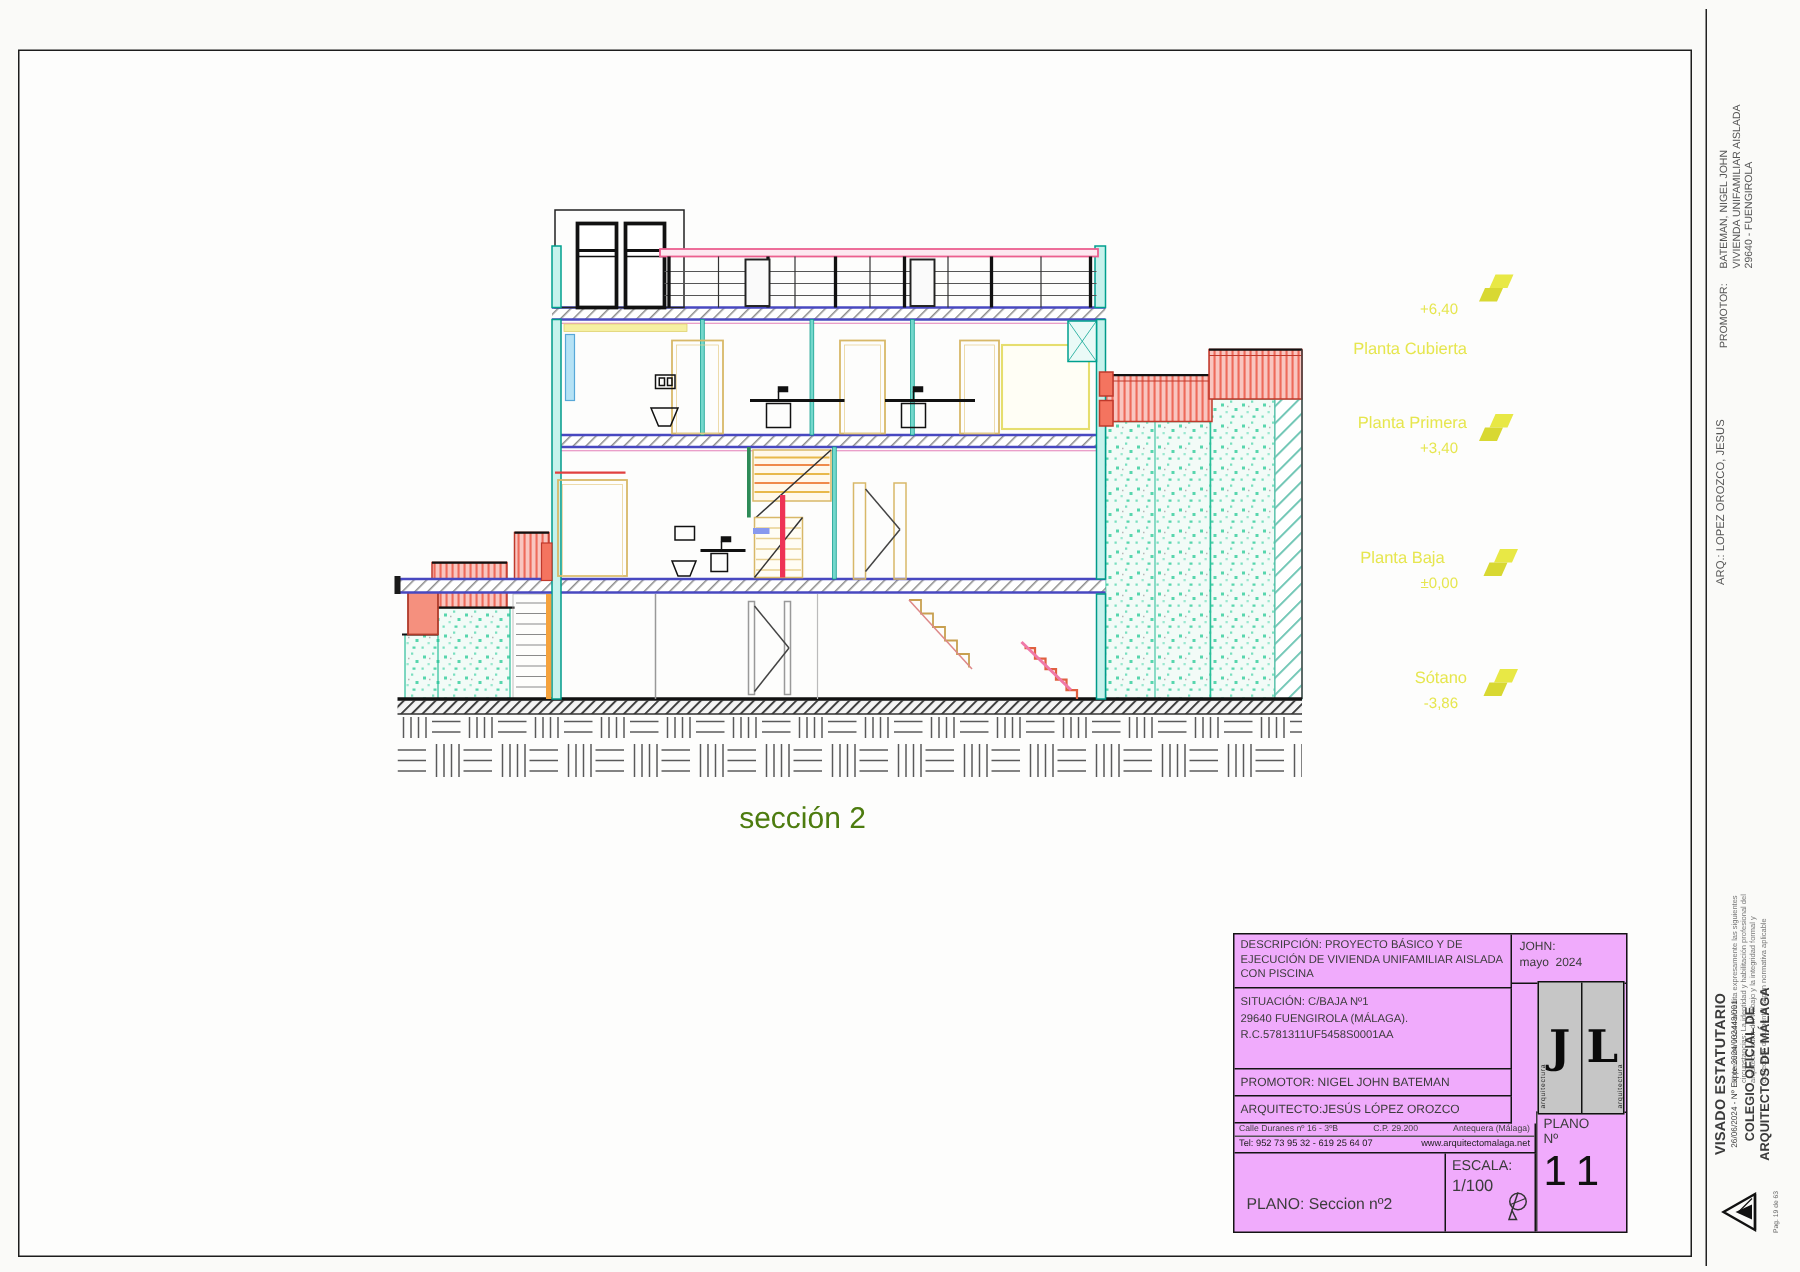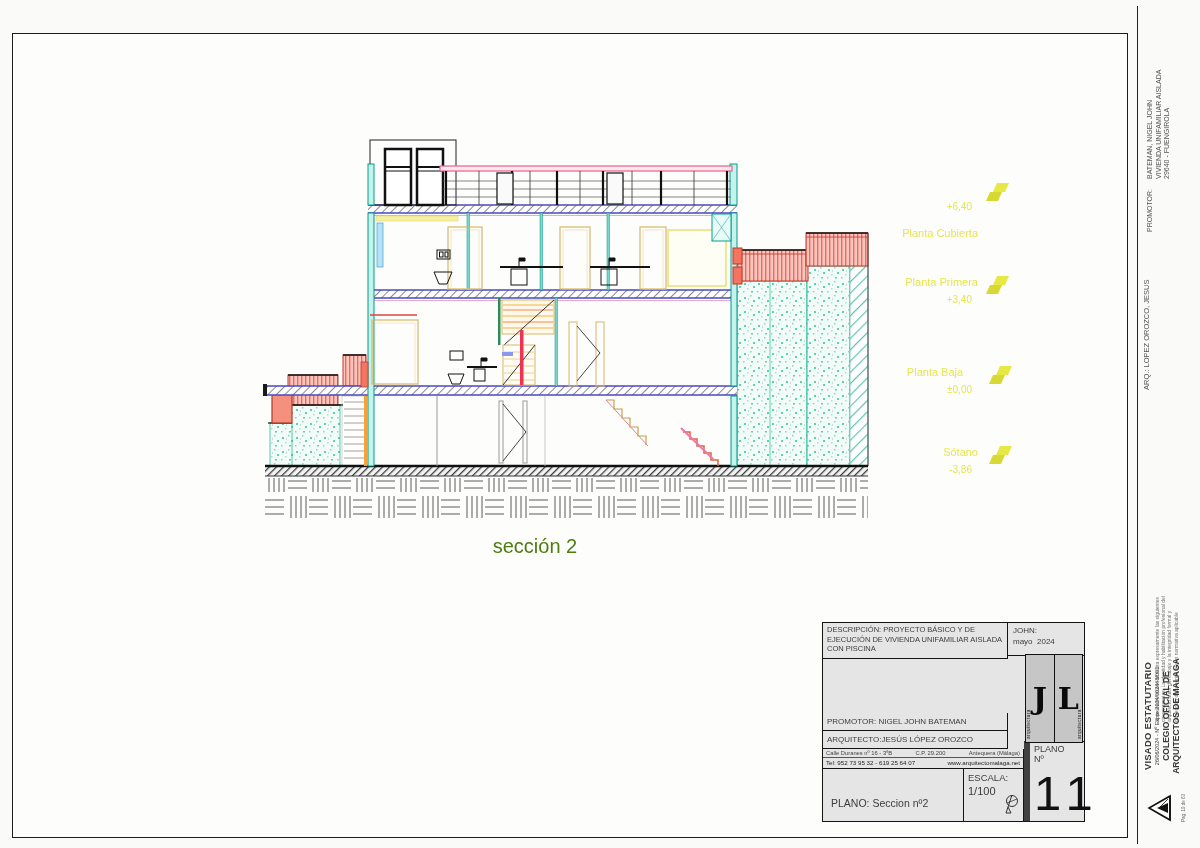--- a/index.html
+++ b/index.html
@@ -25,41 +25,41 @@
   #sb-promotor{left:1146px;top:232px;display:flex;gap:10px;font-size:7px;line-height:8.5px;}
   #sb-arq{left:1142px;top:390px;font-size:7.5px;color:#555;}
   #sb-note{left:1154px;top:722px;font-size:5px;line-height:6.2px;color:#777;}
   #sb-visado{left:1142px;top:792px;width:152px;text-align:center;color:#3a3a3a;}
   #sb-visado .t1{font-size:9.5px;font-weight:bold;letter-spacing:.2px;}
   #sb-visado .t2{font-size:5.5px;margin:1px 0;}
   #sb-visado .t3,#sb-visado .t4{font-size:8.5px;font-weight:bold;}
   #sb-page{left:1181px;top:822px;font-size:4.5px;color:#666;}
   #coa-logo{left:1146px;top:793px;width:26px;height:30px;}
   
-  #tb{left:822px;top:622px;width:261px;height:198px;border:1.6px solid #141414;background:#e5e5e5;color:#3c3c3c;}
+  #tb{left:822px;top:622px;width:261px;height:198px;border:1.6px solid #141414;background:#f0abfc;color:#3c3c3c;}
   #tb .cell{position:absolute;box-sizing:border-box;}
   #tb .bR{border-right:1px solid #141414;} #tb .bB{border-bottom:1px solid #141414;}
-  #tb .bL{border-left:6px solid #404040;} #tb .bT{border-top:1px solid #141414;}
+  #tb .bL{border-left:1px solid #404040;} #tb .bT{border-top:1px solid #141414;}
   #c-desc{left:0;top:0;width:185px;height:36px;padding:2px 4px;font-size:7.5px;line-height:9.5px;}
   #c-fecha{left:185px;top:0;width:76px;height:33px;padding:2px 5px;font-size:8px;line-height:11px;}
   #c-fecha .val{white-space:pre;}
   #c-sit{left:0;top:36px;width:185px;height:54px;padding:3px 4px;font-size:7.5px;line-height:11px;}
   #c-prom{left:0;top:90px;width:185px;height:18px;padding:4px 4px 0;font-size:8px;}
   #c-arq{left:0;top:108px;width:185px;height:18px;padding:4px 4px 0;font-size:8px;}
   #c-addr{left:0;top:126px;width:201px;height:20px;font-size:5.8px;color:#444;}
   #c-addr .l1{display:flex;justify-content:space-between;padding:1px 3px;border-bottom:.6px solid #555;}
   #c-addr .l2{display:flex;justify-content:space-between;padding:1px 3px;font-size:6.2px;color:#222;}
   #c-plano{left:0;top:146px;width:141px;height:52px;}
   #c-plano .t{position:absolute;left:8px;bottom:12px;font-size:10.5px;}
   #c-escala{left:141px;top:146px;width:60px;height:52px;padding:3px 4px;font-size:9.5px;}
   #c-escala .v{font-size:11px;margin-top:2px;}
   #c-escala svg{position:absolute;right:3px;bottom:4px;}
   #c-num{left:201px;top:118px;width:60px;height:80px;padding:2px 4px;}
   #c-num .lab{font-size:9px;line-height:10px;}
-  #c-num .big{font-size:49px;letter-spacing:8px;margin-top:1px;color:#111;}
+  #c-num .big{font-size:28px;letter-spacing:8px;margin-top:1px;color:#111;}
   #jl-logo{left:202px;top:31px;width:58px;height:89px;background:#c6c6c6;border:1.2px solid #111;display:flex;}
   #jl-logo .half{flex:1;position:relative;display:flex;align-items:center;justify-content:center;}
   #jl-logo .half.l{border-right:1px solid #111;}
   #jl-logo .glyph{font-size:30px;font-weight:bold;color:#0a0a0a;font-family:"DejaVu Serif",serif;}
   #jl-logo .vsm{position:absolute;top:4px;font-size:4.5px;letter-spacing:.5px;color:#222;
       writing-mode:vertical-rl;transform:rotate(180deg);height:80px;}
   #jl-logo .vsm.le{left:0;} #jl-logo .vsm.re{right:0;}
 </style>
 </head>
 <body>
@@ -372,20 +372,25 @@
     <line x1="22" y1="6" x2="13" y2="15" stroke="#111" stroke-width="0.8"></line>
   </svg>
   <div class="rot" id="sb-page">Pag. 19 de 63</div>
 
   <div class="abs" id="tb">
     <div class="cell bR bB" id="c-desc">DESCRIPCIÓN: PROYECTO BÁSICO Y DE EJECUCIÓN DE VIVIENDA UNIFAMILIAR AISLADA CON PISCINA</div>
     <div class="cell bB" id="c-fecha">
       <div>JOHN:</div>
       <div class="val">mayo  2024</div>
     </div>
+    <div class="cell bR bB" id="c-sit">
+      <div>SITUACIÓN:  C/BAJA Nº1</div>
+      <div>29640 FUENGIROLA (MÁLAGA).</div>
+      <div>R.C.5781311UF5458S0001AA</div>
+    </div>
     <div class="cell bR bB" id="c-prom">PROMOTOR: NIGEL JOHN BATEMAN</div>
     <div class="cell bR bB" id="c-arq">ARQUITECTO:JESÚS LÓPEZ OROZCO</div>
     <div class="cell bB bR" id="c-addr">
       <div class="l1">
         <span>Calle Duranes nº 16 - 3ºB</span>
         <span>C.P. 29.200</span>
         <span>Antequera (Málaga)</span>
       </div>
       <div class="l2">
         <span>Tel: 952 73 95 32 - 619 25 64 07</span>

